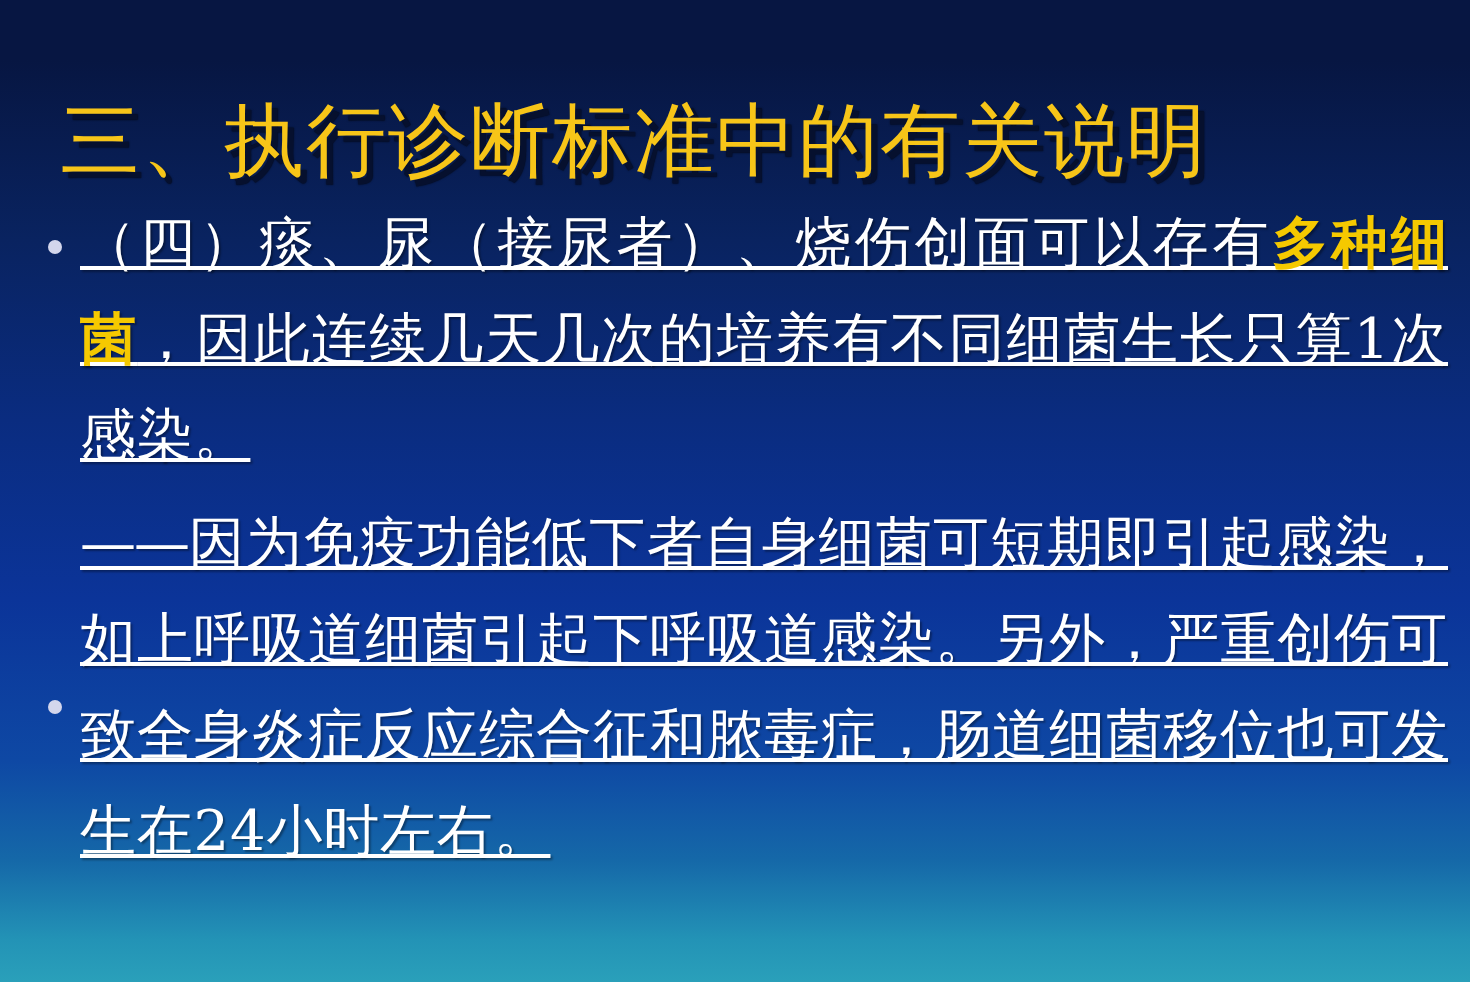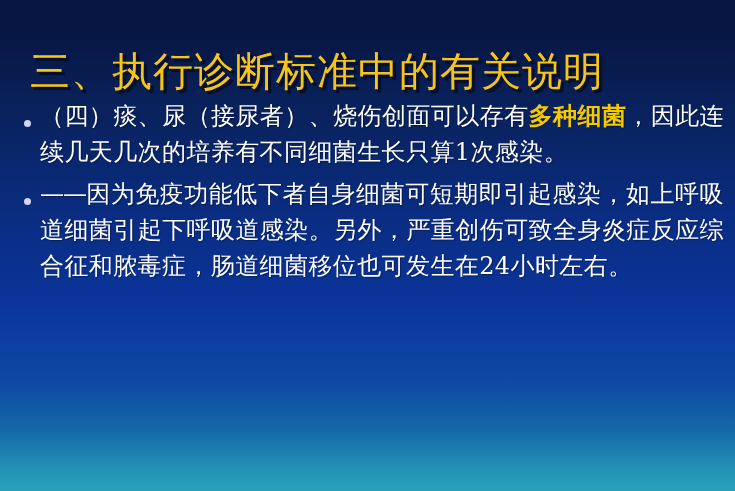--- a/index.html
+++ b/index.html
@@ -66,39 +66,40 @@
   .dot {
     display: inline-block;
     width: 7px;
     height: 7px;
     border-radius: 50%;
     background: #d3d6ec;
   }
   .para {
     flex: 1 1 auto;
     font-family: "DejaVu Serif", "Liberation Serif", serif;
-    font-size: 24px;
-    line-height: 36px;
+    font-size: 28px;
+    line-height: 48px;
     color: #ffffff;
     letter-spacing: 0.4px;
     text-align: justify;
     text-justify: inter-character;
     word-break: break-all;
     text-shadow: 1px 1px 1px rgba(0,0,0,.35);
+    text-decoration: underline;
   }
   .para .em-dash {
     letter-spacing: -1px;
   }
   .hl-yellow { color: #F5C900; font-weight: bold; }
   .hl-red    { color: #EE1111; font-weight: bold; }
   .hl-orange { color: #F36A12; font-weight: bold; }
 
   .b1 { margin-top: 0px; }
   .b2 { margin-top: 4px; }
-  .b3 { margin-top: 6px; }
+  .b3 { margin-top: 6px; align-items: center; }
 </style>
 </head>
 <body>
 
 <div id="slide">
 
   <div class="title-wrap">
     <h1 class="title">三、执行诊断标准中的有关说明</h1>
   </div>
 

